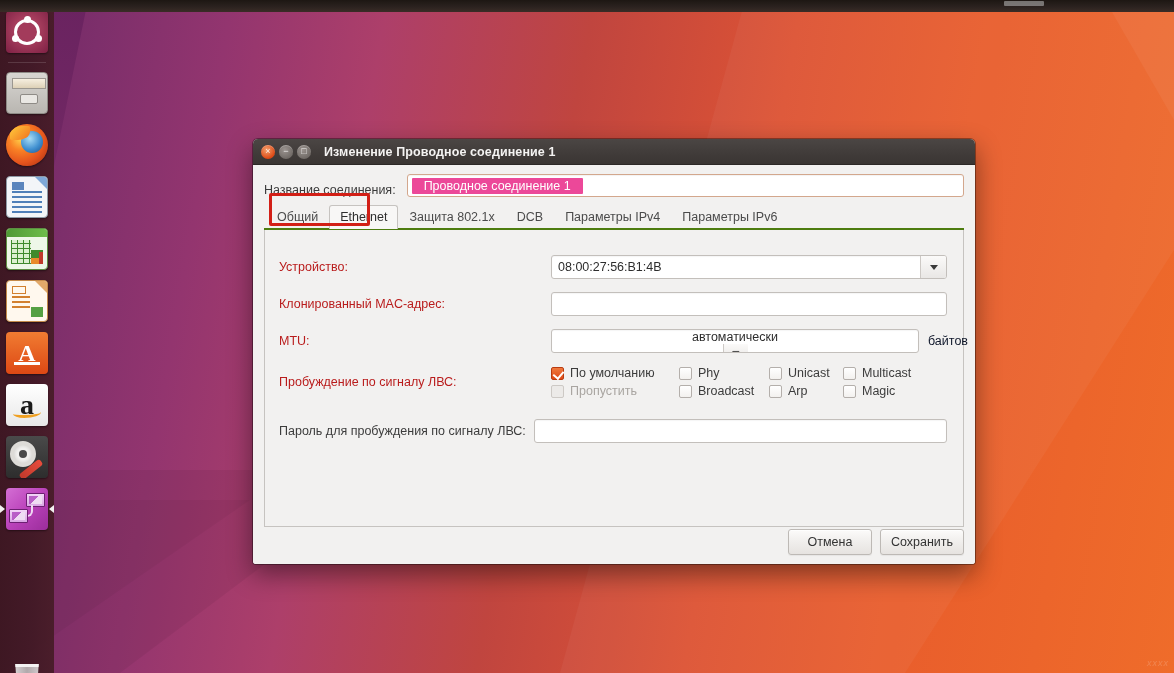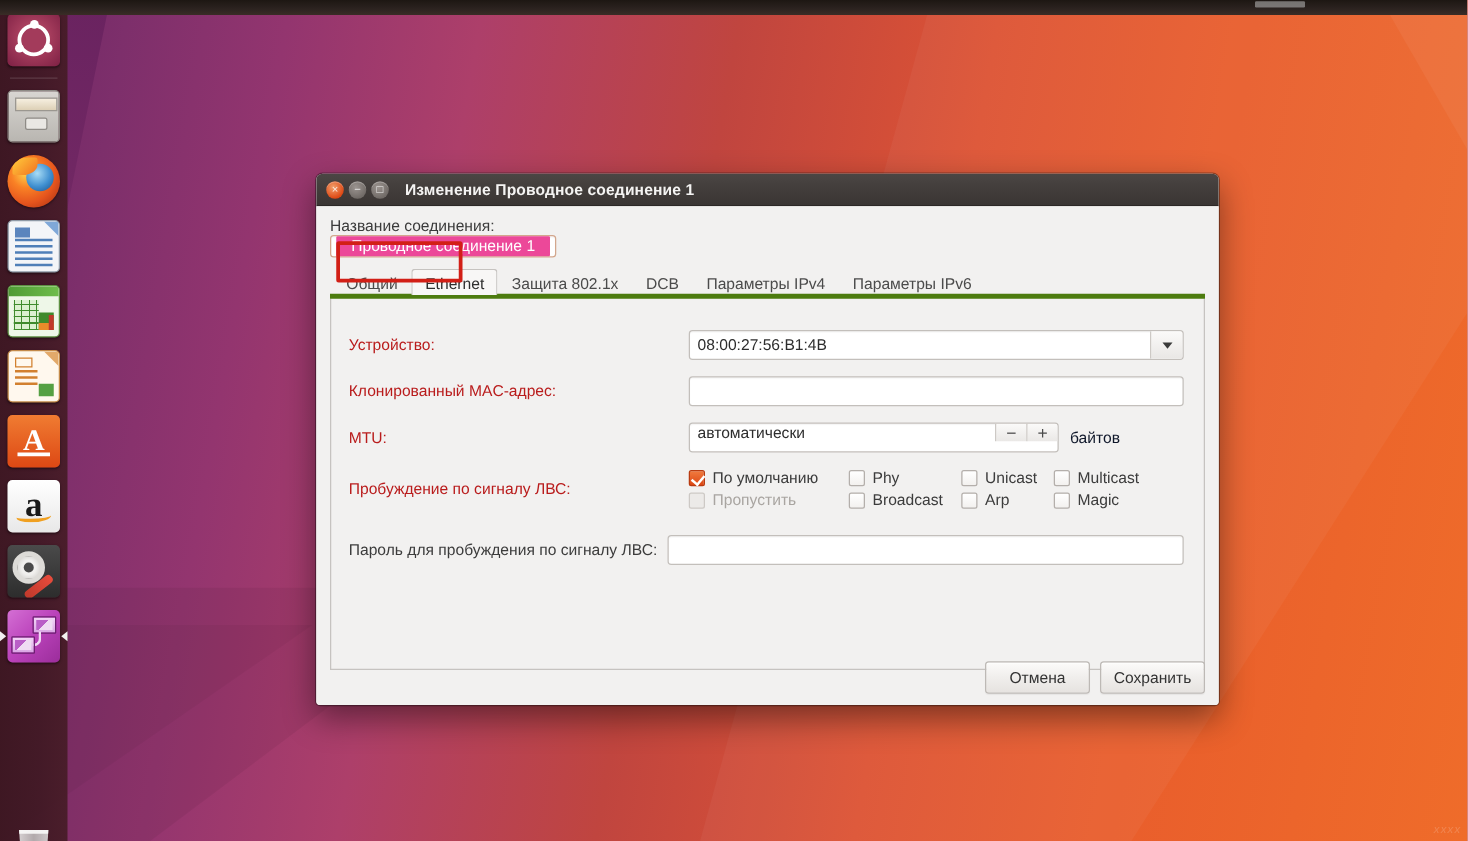--- a/index.html
+++ b/index.html
@@ -349,23 +349,22 @@
 
   #dialog-body {
     background: #f2f1f0;
     height: 399px;
     padding: 9px 11px 0 11px;
     position: relative;
   }
 
   
   #conn-name-row {
-    display: flex; align-items: flex-start;
+    display: flex; align-items: flex-end;
     margin-bottom: 8px;
-    flex-direction: column;
   }
   #conn-name-label {
     font-size: 12.5px; color: #3b3b3b;
     margin-right: 11px;
   }
   #conn-name-input {
     flex: 1;
     height: 23px;
     background: #ffffff;
     border: 1px solid #d3a78d;
@@ -378,22 +377,23 @@
     font-size: 12.5px;
     color: #ffffff;
     background: #ec4899;
     padding: 1px 12px;
     border-radius: 1px;
   }
 
   
   #tabbar {
     display: flex;
+    align-items: flex-end;
     height: 25px;
-    border-bottom: 4px solid #4d7c0f;
+    border-bottom: 2px solid #4d7c0f;
     position: relative;
     padding-left: 2px;
   }
   .tab {
     font-size: 12.5px;
     color: #4b4b4b;
     padding: 4px 10px 5px 10px;
     border: 1px solid transparent;
     border-bottom: none;
     position: relative;
@@ -471,23 +471,23 @@
     width: 0; height: 0;
     border-left: 4px solid transparent;
     border-right: 4px solid transparent;
     border-top: 5px solid #3a3a3a;
   }
   #clone-mac-input { width: 416px; }
 
   
   #mtu-wrap { display: flex; align-items: center; }
   #mtu-spin {
-    width: 296px;
+    width: 368px;
     padding: 0;
-    display: flex; align-items: flex-start; overflow: hidden;
+    display: flex; align-items: center; overflow: hidden; flex-direction: column;
   }
   #mtu-value { flex: 1; display: flex; align-items: center; padding: 0 6px; }
   .spin-btn {
     width: 25px;
     background: linear-gradient(180deg,#fbfaf9,#eae8e6);
     border-left: 1px solid #cdc9c5;
     display: flex; align-items: center; justify-content: center;
     font-size: 14px; color: #4a4a4a; line-height: 1;
   }
   #mtu-units { font-size: 12.5px; color: #0f172a; margin-left: 9px; }

